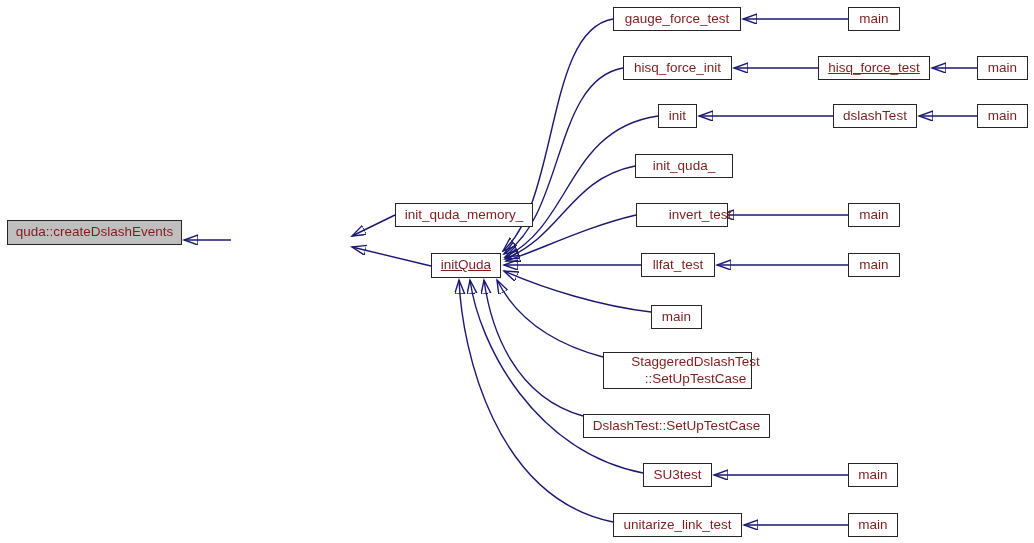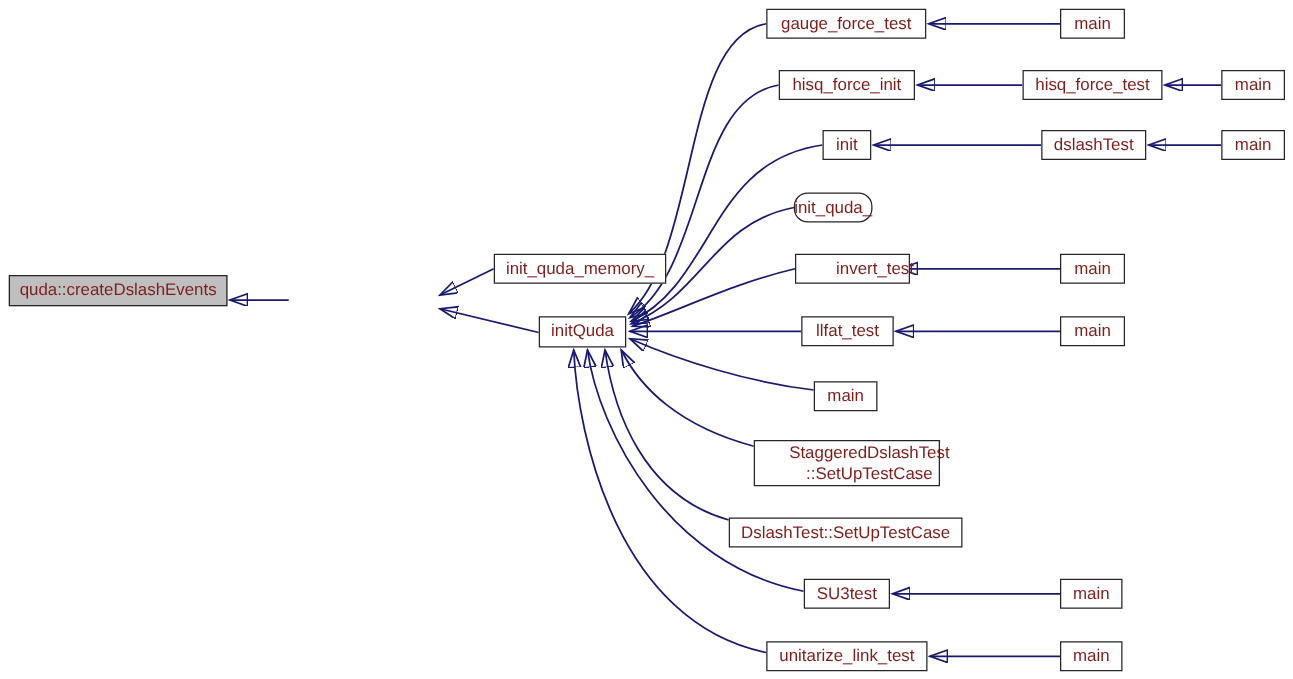--- a/index.html
+++ b/index.html
@@ -69,48 +69,48 @@
     <path d="M 848 475 H 714" marker-end="url(#arrow)"></path>
     <path d="M 848 525 H 744" marker-end="url(#arrow)"></path>
   </svg>
 
   <div class="node highlight" style="left:7px; top:220px; width:175px; height:25px;">
     <span class="lbl">quda::createDslashEvents</span>
   </div>
   <div class="node" style="left:395px; top:203px; width:138px; height:24px;">
     <span class="lbl">init_quda_memory_</span>
   </div>
-  <div class="node" style="left:431px; top:253px; width:70px; height:25px;">
+  <div class="node" style="left:431px; top:253px; width:70px; height:25px;text-decoration:underline;">
     <span class="lbl">initQuda</span>
   </div>
   <div class="node" style="left:613px; top:7px; width:128px; height:24px;">
     <span class="lbl">gauge_force_test</span>
   </div>
   <div class="node" style="left:848px; top:7px; width:52px; height:24px;">
     <span class="lbl">main</span>
   </div>
   <div class="node" style="left:623px; top:56px; width:109px; height:24px;">
     <span class="lbl">hisq_force_init</span>
   </div>
-  <div class="node" style="left:818px; top:56px; width:112px; height:24px;">
+  <div class="node" style="left:818px; top:56px; width:112px; height:24px;text-decoration:underline;">
     <span class="lbl">hisq_force_test</span>
   </div>
   <div class="node" style="left:977px; top:56px; width:51px; height:24px;">
     <span class="lbl">main</span>
   </div>
   <div class="node" style="left:658px; top:104px; width:39px; height:24px;">
     <span class="lbl">init</span>
   </div>
   <div class="node" style="left:833px; top:104px; width:84px; height:24px;">
     <span class="lbl">dslashTest</span>
   </div>
   <div class="node" style="left:977px; top:104px; width:51px; height:24px;">
     <span class="lbl">main</span>
   </div>
-  <div class="node" style="left:635px; top:154px; width:63px; height:24px;border-radius:11px;">
+  <div class="node" style="left:635px; top:154px; width:98px; height:24px;">
     <span class="lbl">init_quda_</span>
   </div>
   <div class="node" style="left:636px; top:203px; width:92px; height:24px;padding-left:36px;">
     <span class="lbl">invert_test</span>
   </div>
   <div class="node" style="left:848px; top:203px; width:52px; height:24px;">
     <span class="lbl">main</span>
   </div>
   <div class="node" style="left:641px; top:253px; width:74px; height:24px;">
     <span class="lbl">llfat_test</span>

